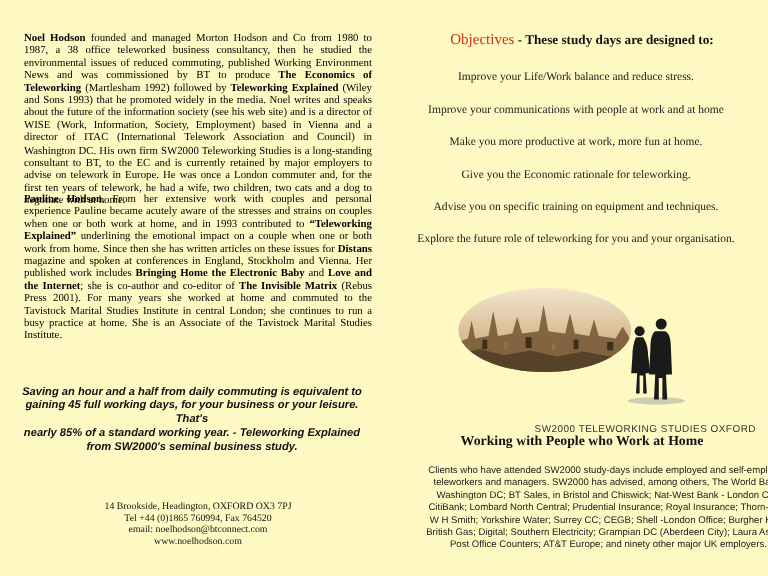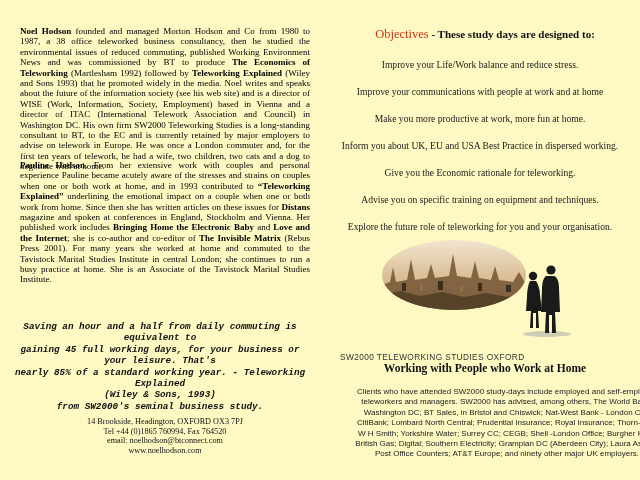--- a/index.html
+++ b/index.html
@@ -3,69 +3,67 @@
 <meta charset="utf-8">
 <style>
   html,body{margin:0;padding:0;background:#fff;}
   #page{position:relative;width:640px;height:480px;background:#fef9c3;overflow:hidden;
         font-family:"Liberation Serif",serif;color:#000;}
   .b{font-weight:bold;}
   .para{position:absolute;left:20px;width:290px;font-size:9px;line-height:10.4px;text-align:justify;}
   #para-noel{top:26px;}
   #para-pauline{top:160px;}
   .quote{position:absolute;left:12px;top:321px;width:296px;text-align:center;
-         font-family:Liberation Mono, monospace;font-weight:bold;font-style:italic;
+         font-family:Liberation Sans, sans-serif;font-weight:bold;font-style:italic;
          font-size:9.3px;line-height:11.4px;color:#111;}
   .footer{position:absolute;left:20px;top:417px;width:290px;text-align:center;
           font-size:8.2px;line-height:9.6px;color:#111;}
   .obj-heading{position:absolute;left:335px;top:24px;width:300px;text-align:center;white-space:nowrap;}
   .obj-accent{color:#cc3311;font-size:12.5px;}
   .obj-rest{font-weight:bold;font-size:11px;color:#111;margin-top:48px;}
   .objectives{position:absolute;left:328px;top:51px;width:304px;text-align:center;
               font-size:9.6px;color:#1a1a1a;}
   .objectives .obj-item{height:27px;line-height:27px;white-space:nowrap;}
   .photo-wrap{position:absolute;left:380px;top:239px;width:200px;height:100px;}
-  .org-line{position:absolute;left:340px;top:352px;width:290px;text-align:left;
+  .org-line{position:absolute;left:340px;top:352px;width:290px;text-align:right;
             font-family:"Liberation Sans",sans-serif;font-size:8.3px;letter-spacing:.4px;color:#333;}
   .page-title{position:absolute;left:340px;top:362px;width:290px;text-align:center;
               font-weight:bold;font-size:11.5px;color:#111;}
   .clients{position:absolute;left:330px;top:387px;width:306px;text-align:center;
            font-family:"Liberation Sans",sans-serif;font-size:8px;line-height:10.4px;color:#1a1a1a;margin-left:24px;}
 </style>
 </head>
 <body>
 
 <div id="page">
 
   <div class="para" id="para-noel"><span class="b">Noel Hodson</span><span> founded and managed Morton Hodson and Co from 1980 to 1987, a 38 office teleworked business consultancy, then he studied the environmental issues of reduced commuting, published Working Environment News and was commissioned by BT to produce </span><span class="b">The Economics of Teleworking</span><span> (Martlesham 1992) followed by </span><span class="b">Teleworking Explained</span><span> (Wiley and Sons 1993) that he promoted widely in the media. Noel writes and speaks about the future of the information society (see his web site) and is a director of WISE (Work, Information, Society, Employment) based in Vienna and a director of ITAC (International Telework Association and Council) in Washington DC. His own firm SW2000 Teleworking Studies is a long-standing consultant to BT, to the EC and is currently retained by major employers to advise on telework in Europe. He was once a London commuter and, for the first ten years of telework, he had a wife, two children, two cats and a dog to negotiate with at home.</span></div>
 
   <div class="para" id="para-pauline"><span class="b">Pauline Hodson</span><span>. From her extensive work with couples and personal experience Pauline became acutely aware of the stresses and strains on couples when one or both work at home, and in 1993 contributed to </span><span class="b">“Teleworking Explained”</span><span> underlining the emotional impact on a couple when one or both work from home. Since then she has written articles on these issues for </span><span class="b">Distans</span><span> magazine and spoken at conferences in England, Stockholm and Vienna. Her published work includes </span><span class="b">Bringing Home the Electronic Baby</span><span> and </span><span class="b">Love and the Internet</span><span>; she is co-author and co-editor of </span><span class="b">The Invisible Matrix</span><span> (Rebus Press 2001). For many years she worked at home and commuted to the Tavistock Marital Studies Institute in central London; she continues to run a busy practice at home. She is an Associate of the Tavistock Marital Studies Institute.</span></div>
 
   <div class="quote">
     <div>Saving an hour and a half from daily commuting is equivalent to</div>
     <div>gaining 45 full working days, for your business or your leisure. That's</div>
     <div>nearly 85%  of a standard working year. - Teleworking Explained</div>
-    <div>(Wiley &amp; Sons, 1993)</div>
     <div>from SW2000's seminal business study.</div>
   </div>
 
   <div class="footer">
     <div>14 Brookside, Headington, OXFORD OX3 7PJ</div>
     <div>Tel +44 (0)1865 760994, Fax 764520</div>
     <div>email: noelhodson@btconnect.com</div>
     <div>www.noelhodson.com</div>
   </div>
 
   <div class="obj-heading"><span class="obj-accent">Objectives</span><span class="obj-rest"> - These study days are designed to:</span></div>
 
   <div class="objectives">
     <div class="obj-item">Improve your Life/Work balance and reduce stress.</div>
     <div class="obj-item">Improve your communications with people at work and at home</div>
     <div class="obj-item">Make you more productive at work, more fun at home.</div>
-    <div class="obj-item">Inform you about UK, EU and USA Best Practice in dispersed working.</div>
     <div class="obj-item">Give you the Economic rationale for teleworking.</div>
     <div class="obj-item">Advise you on specific training on equipment and techniques.</div>
     <div class="obj-item">Explore the future role of teleworking for you and your organisation.</div>
   </div>
 
   <div class="photo-wrap">
     <svg width="200" height="100" viewBox="0 0 200 100">
       <defs>
         <clipPath id="ovalClip">
             <ellipse cx="74" cy="36" rx="72" ry="35"></ellipse>

